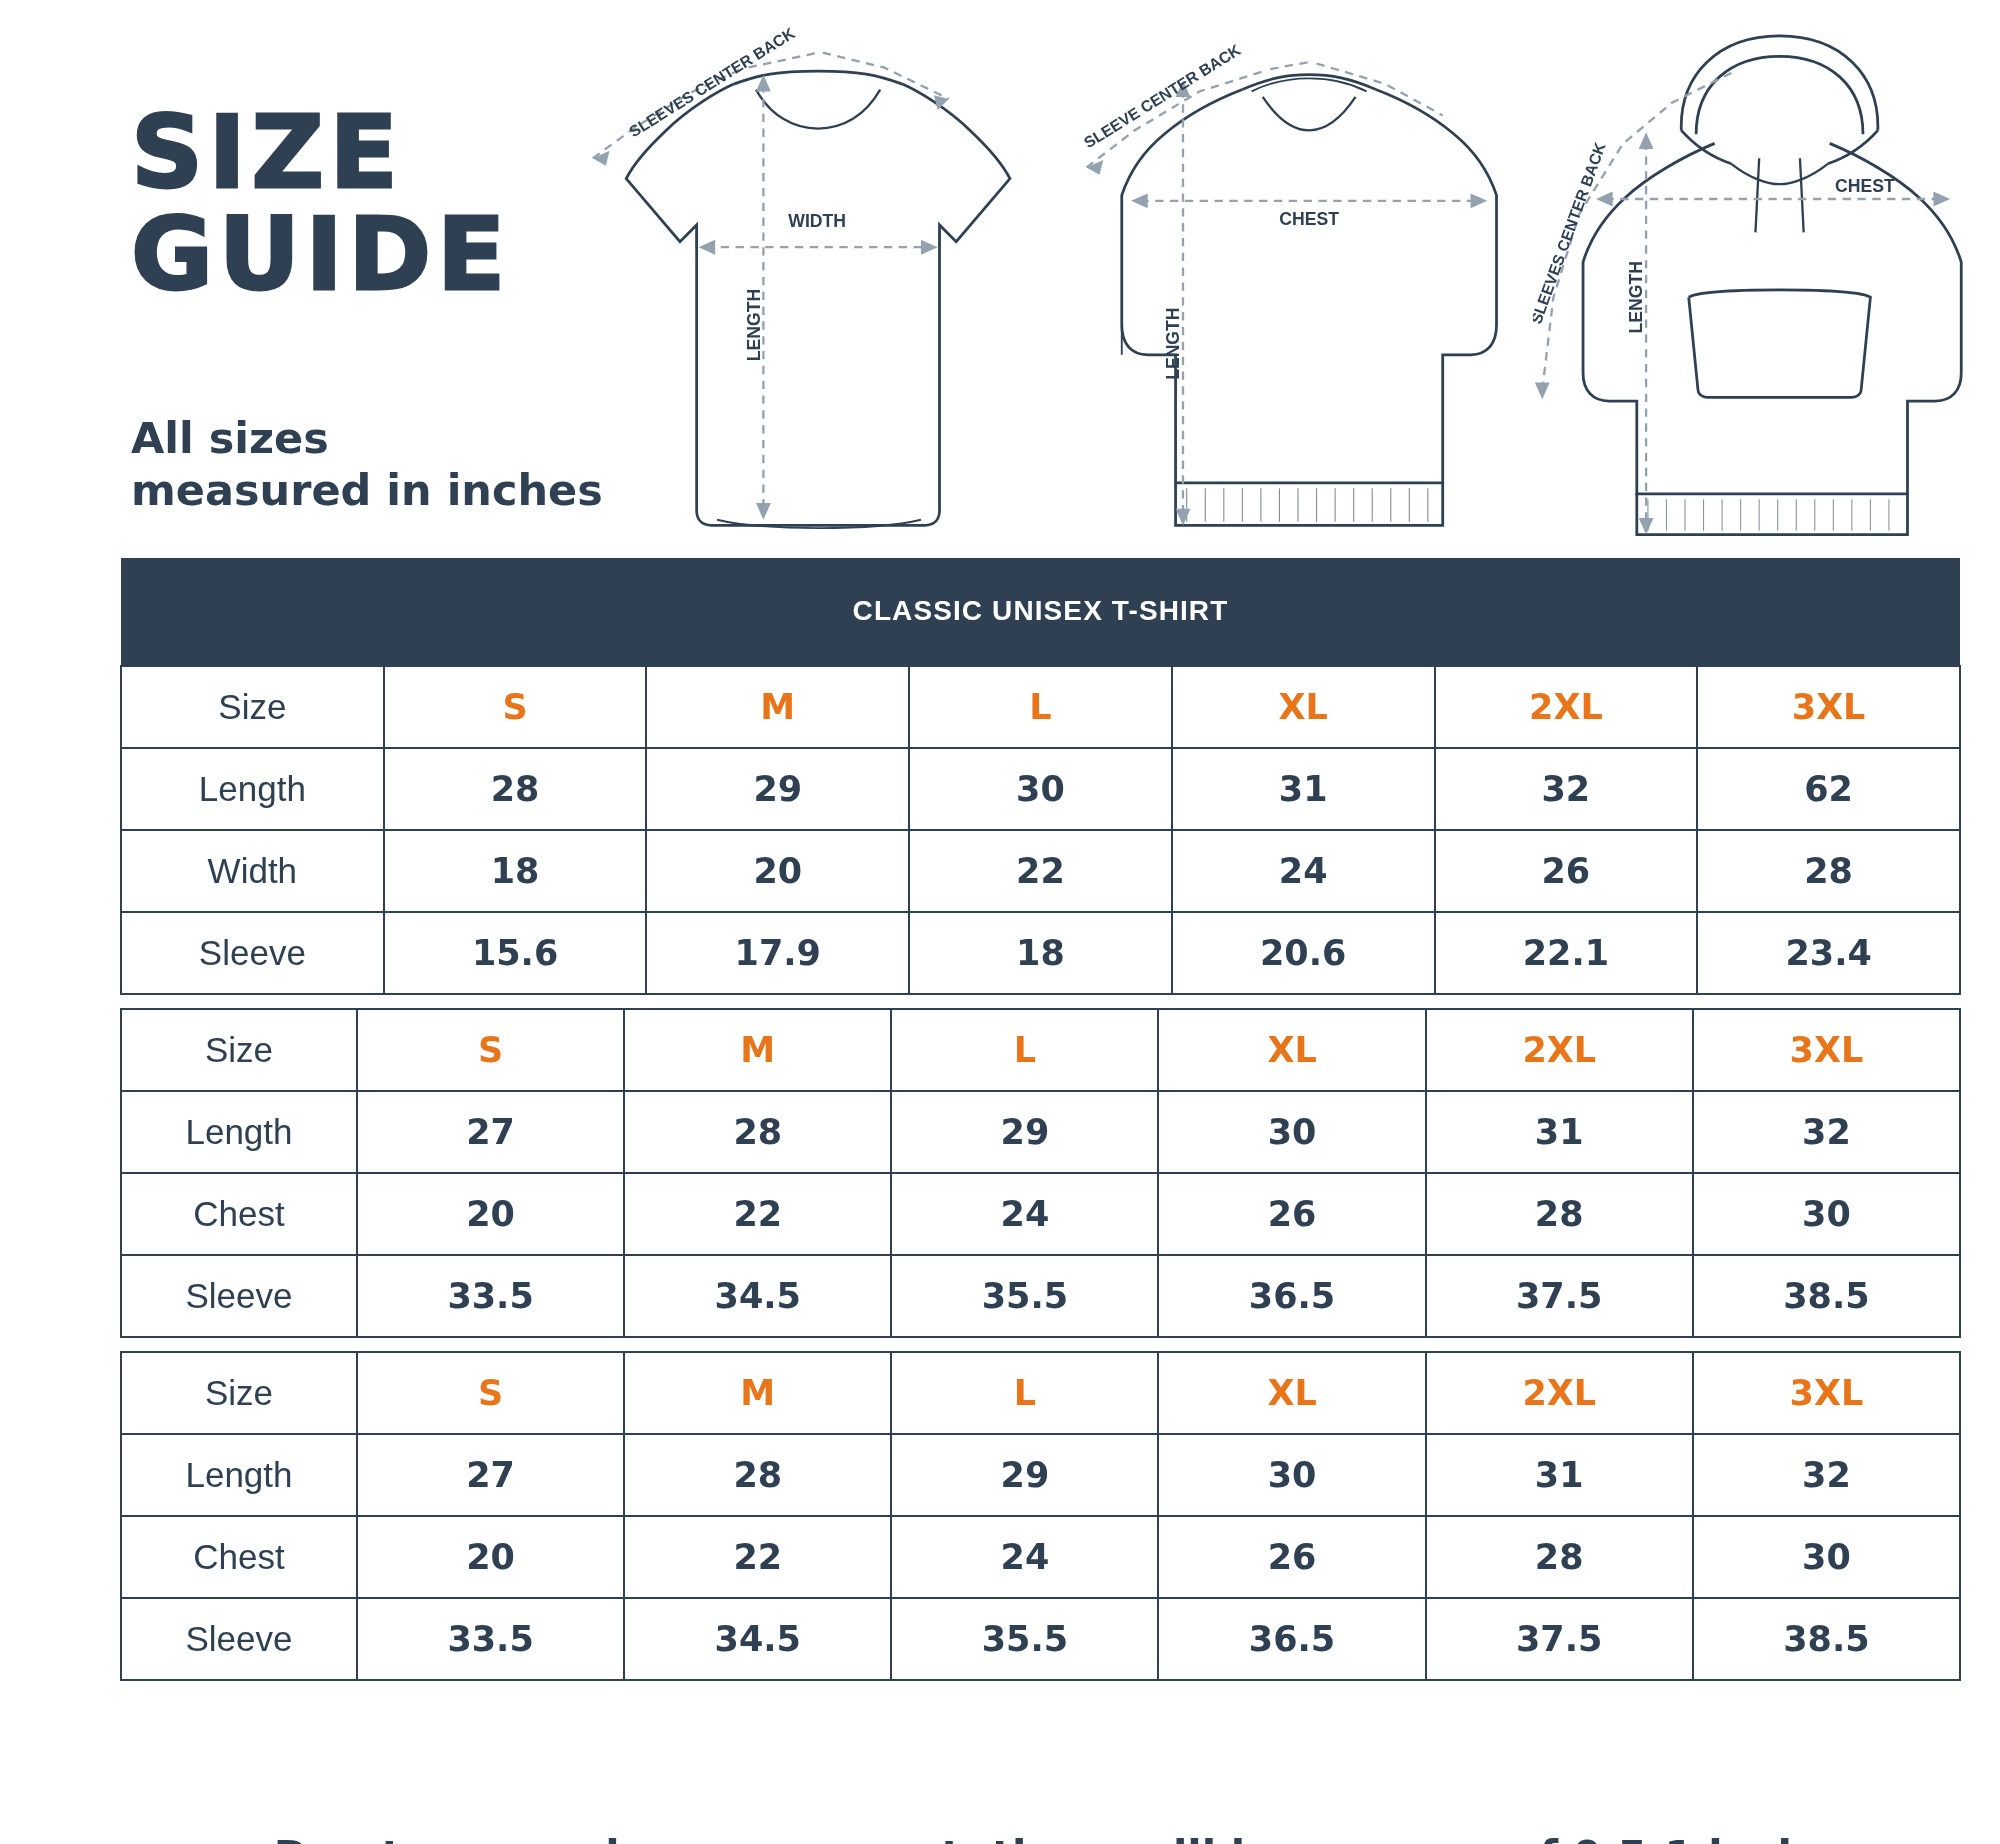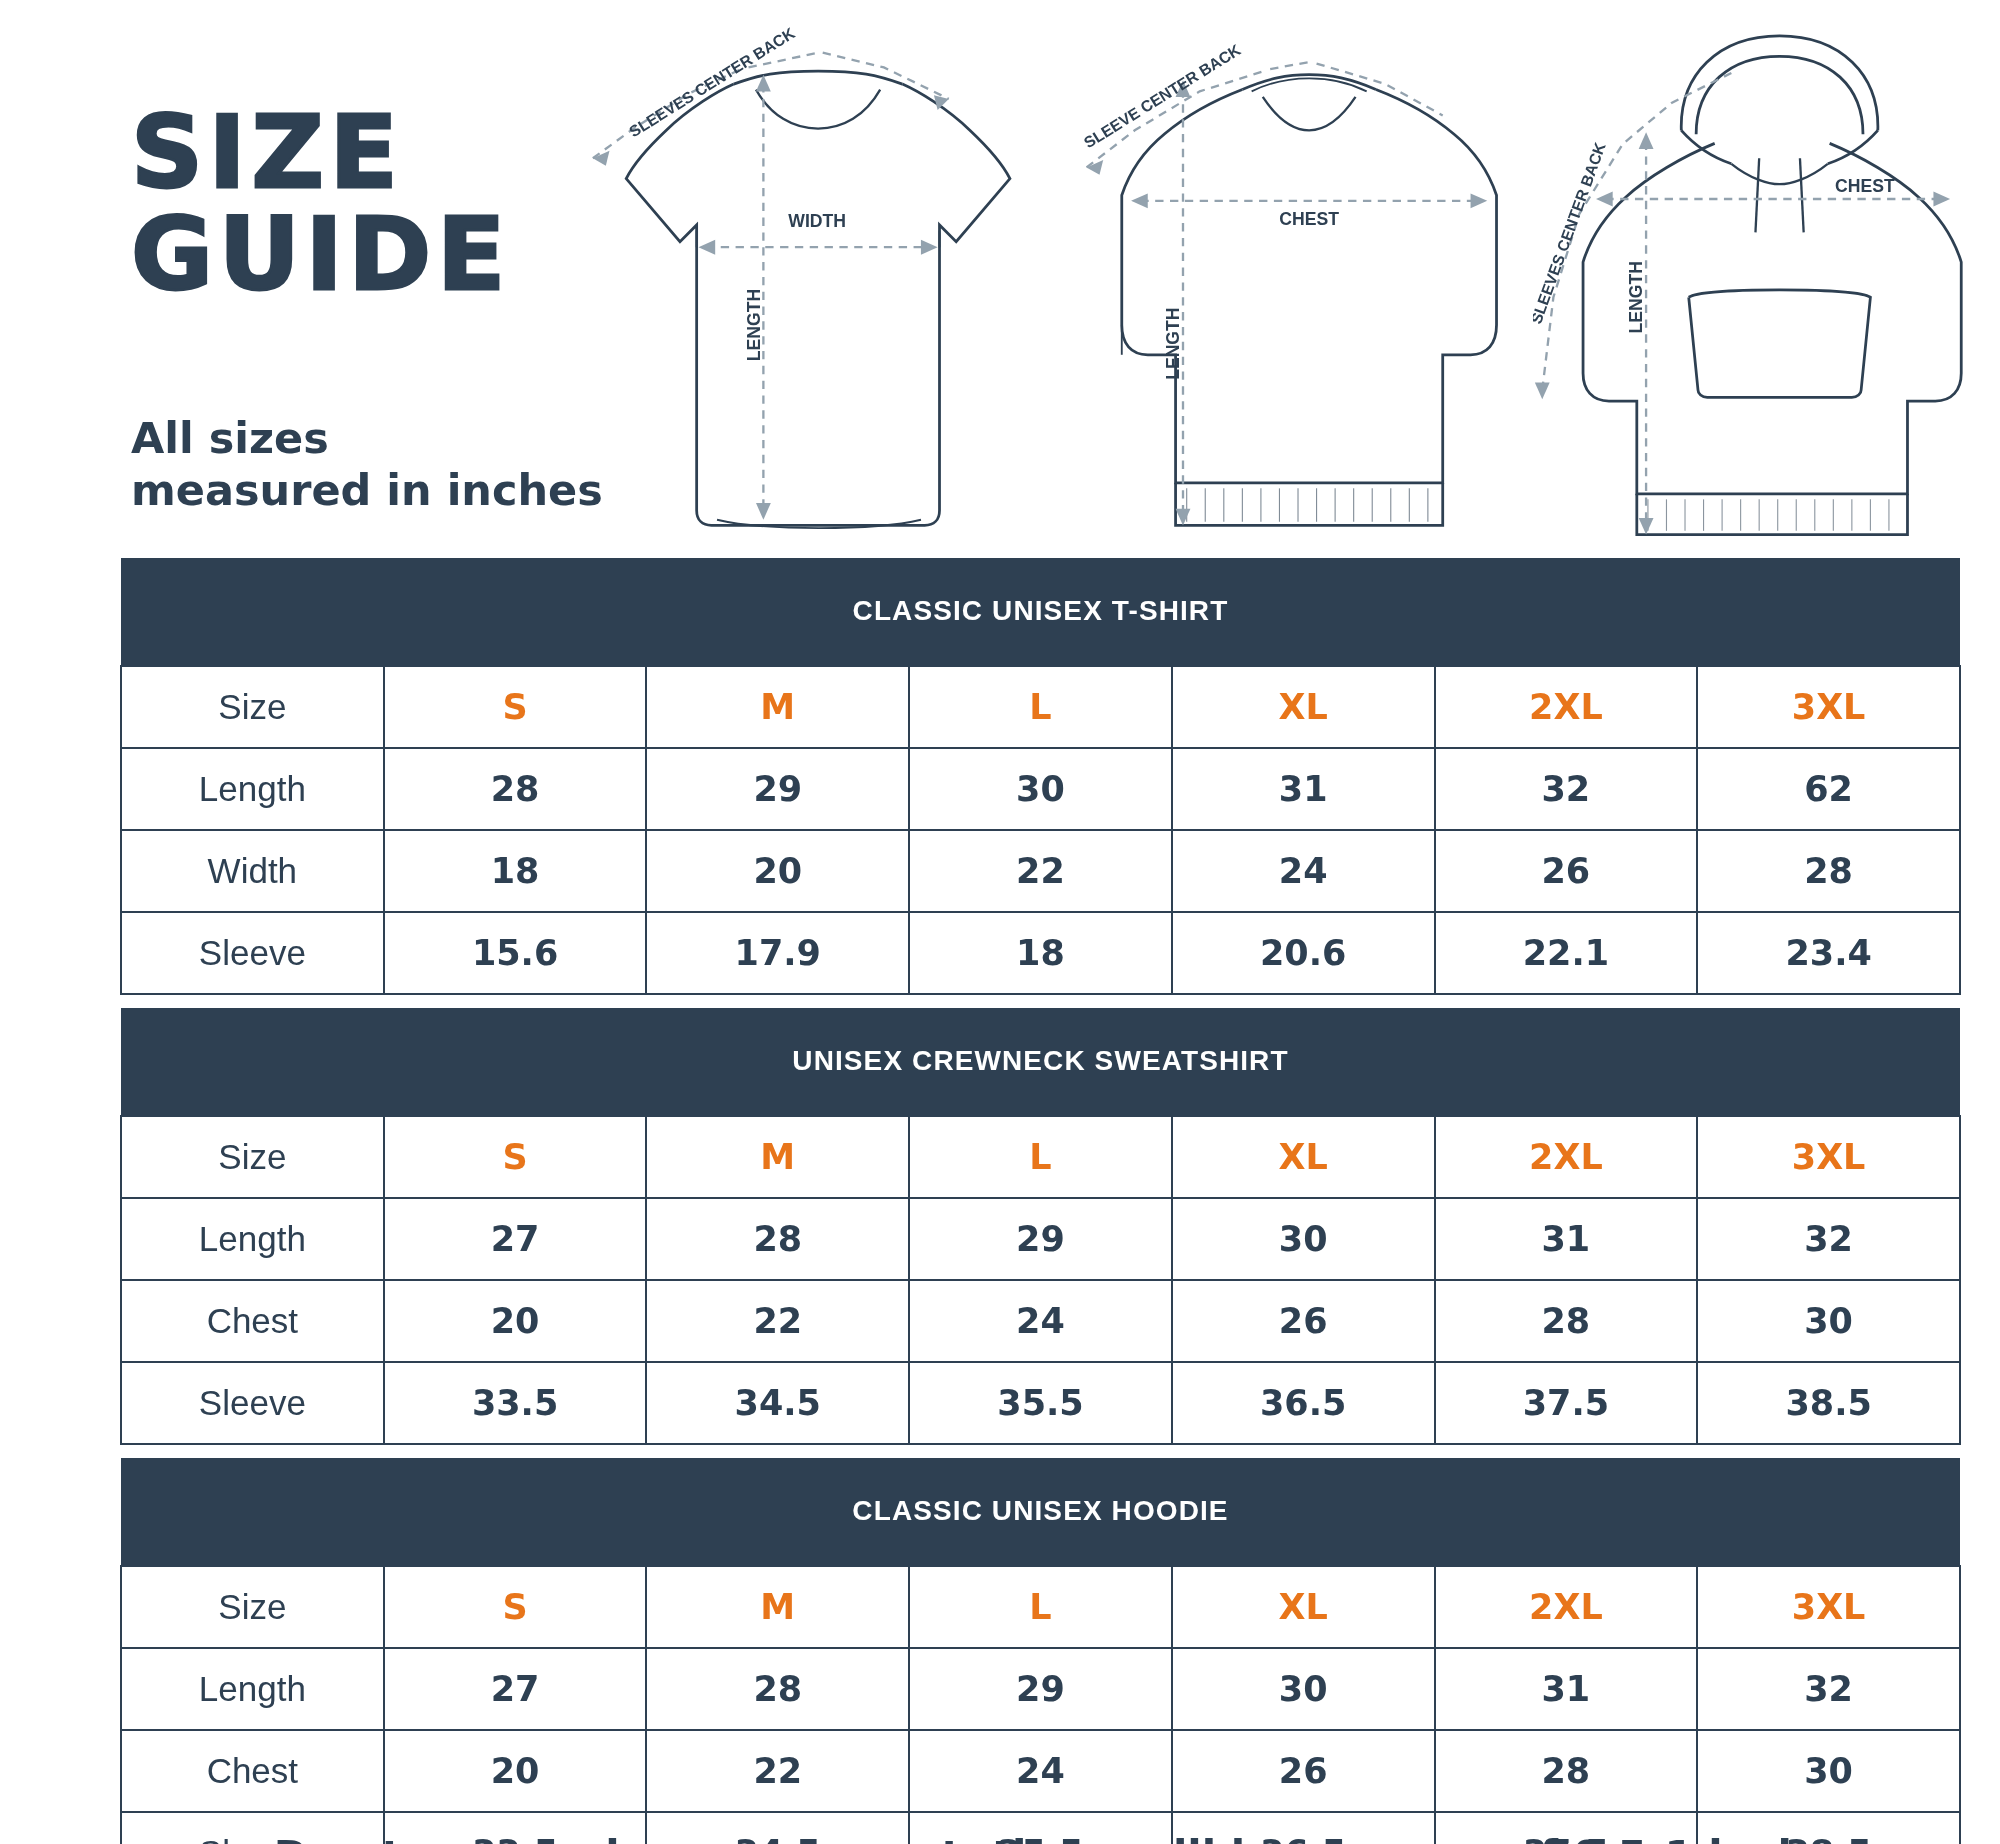--- a/index.html
+++ b/index.html
@@ -374,23 +374,20 @@
           <td class="val">18</td>
           <td class="val">20.6</td>
           <td class="val">22.1</td>
           <td class="val">23.4</td>
         </tr>
       </tbody>
     </table>
 
     <table>
       <tbody>
-        <tr class="banner">
-          <td colspan="7">UNISEX CREWNECK SWEATSHIRT</td>
-        </tr>
         <tr>
           <td class="rowlabel">Size</td>
           <td class="sizehdr">S</td>
           <td class="sizehdr">M</td>
           <td class="sizehdr">L</td>
           <td class="sizehdr">XL</td>
           <td class="sizehdr">2XL</td>
           <td class="sizehdr">3XL</td>
         </tr>
         <tr>
@@ -418,23 +415,20 @@
           <td class="val">35.5</td>
           <td class="val">36.5</td>
           <td class="val">37.5</td>
           <td class="val">38.5</td>
         </tr>
       </tbody>
     </table>
 
     <table>
       <tbody>
-        <tr class="banner">
-          <td colspan="7">CLASSIC UNISEX HOODIE</td>
-        </tr>
         <tr>
           <td class="rowlabel">Size</td>
           <td class="sizehdr">S</td>
           <td class="sizehdr">M</td>
           <td class="sizehdr">L</td>
           <td class="sizehdr">XL</td>
           <td class="sizehdr">2XL</td>
           <td class="sizehdr">3XL</td>
         </tr>
         <tr>

